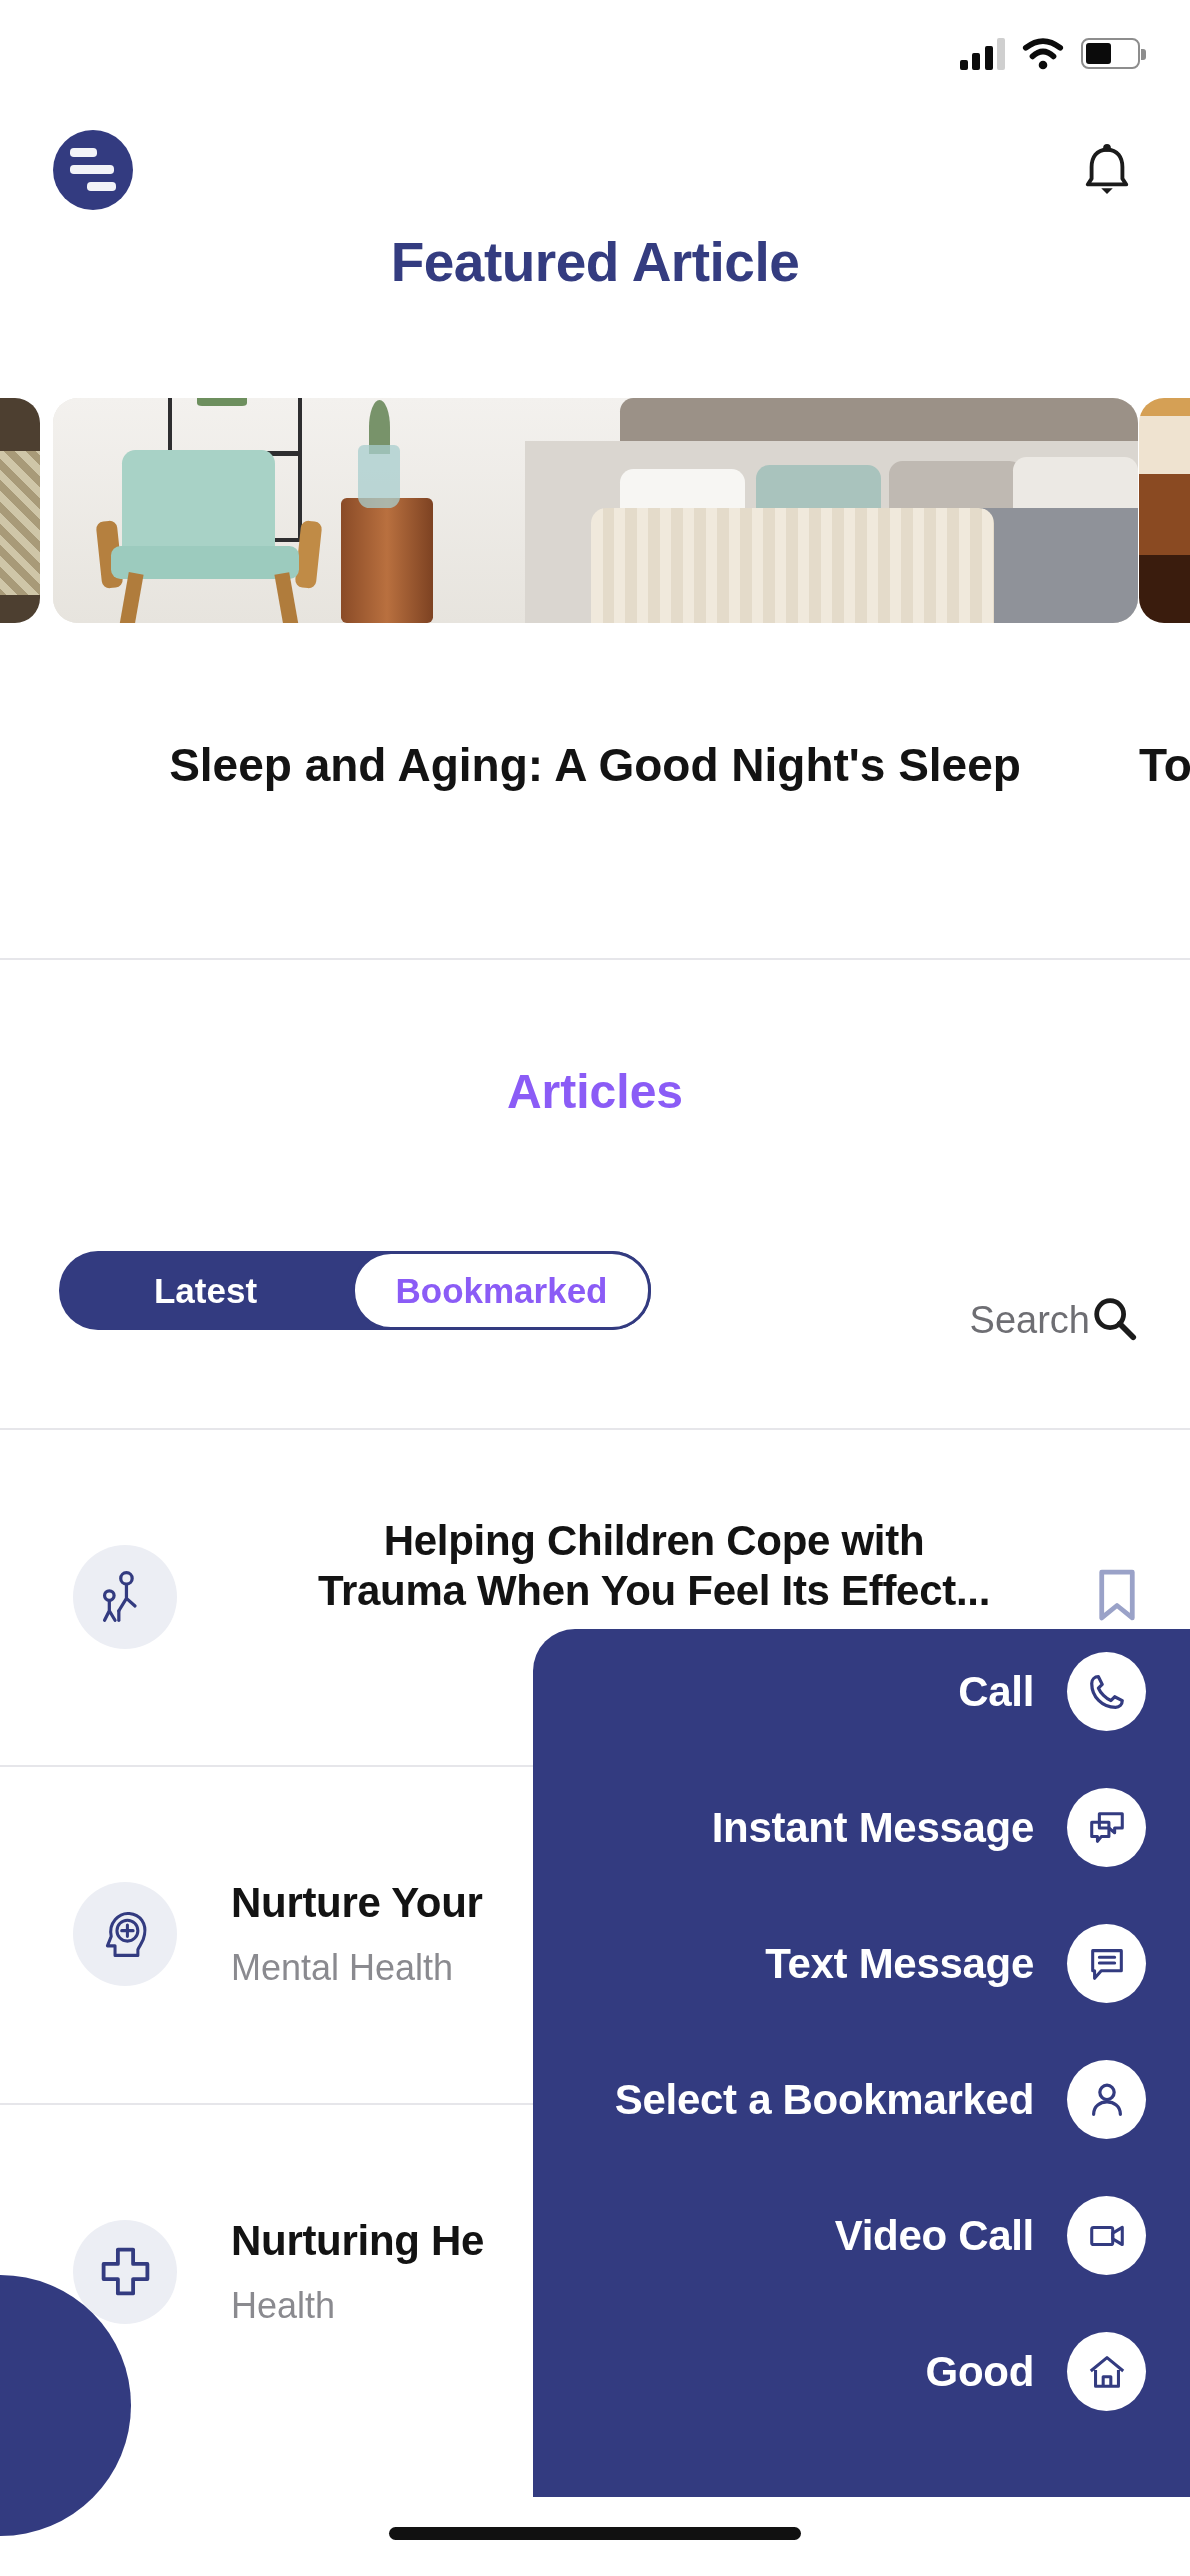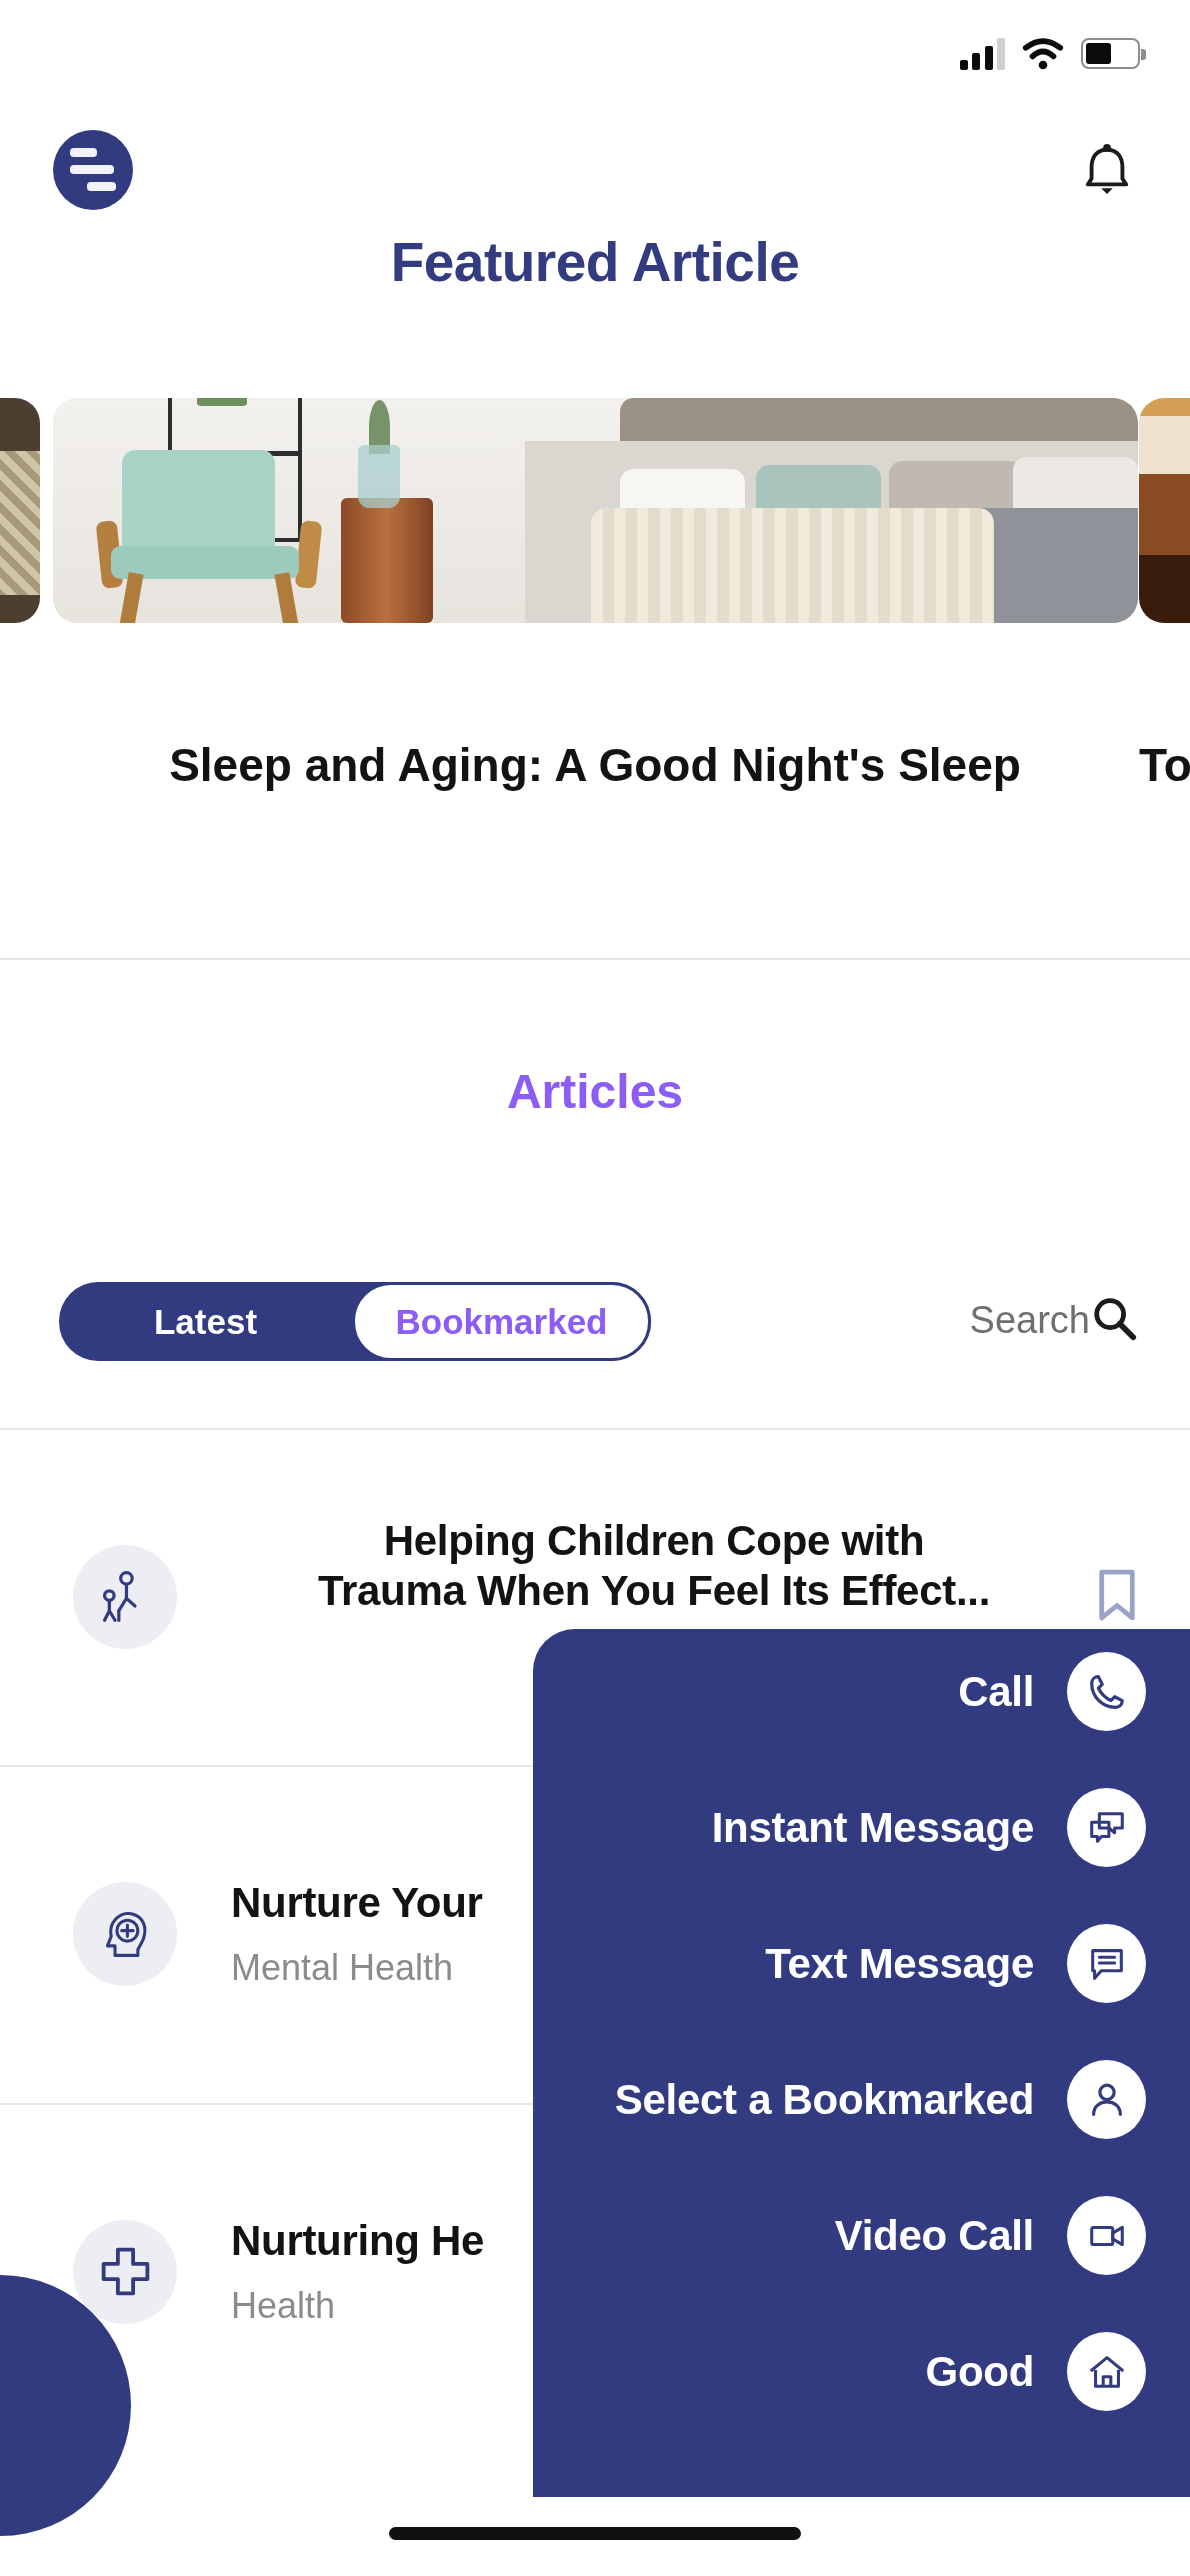--- a/index.html
+++ b/index.html
@@ -112,21 +112,21 @@
   .divider{
     position:absolute; left:0; width:1190px; height:1.9px; background:#e6e6ea;
   }
 
   
   .articles-title{
     position:absolute; top:1064px; left:0; width:1190px; text-align:center;
     font-size:48px; font-weight:bold; color:#8b5cf6;
   }
   .toggle{
-    position:absolute; top:1282px; left:59px; width:592px; height:79px;
+    position:absolute; top:1251px; left:59px; width:592px; height:79px;
     background:#333b80; border-radius:39px; display:flex; align-items:stretch;
   }
   .toggle .seg{
     flex:1; display:flex; align-items:center; justify-content:center;
     font-size:35px; font-weight:bold;
   }
   .toggle .seg.active{ color:#ffffff; }
   .toggle .seg.inactive{
     background:#ffffff; color:#8b5cf6; border-radius:39px;
     border:3.8px solid #333b80;

